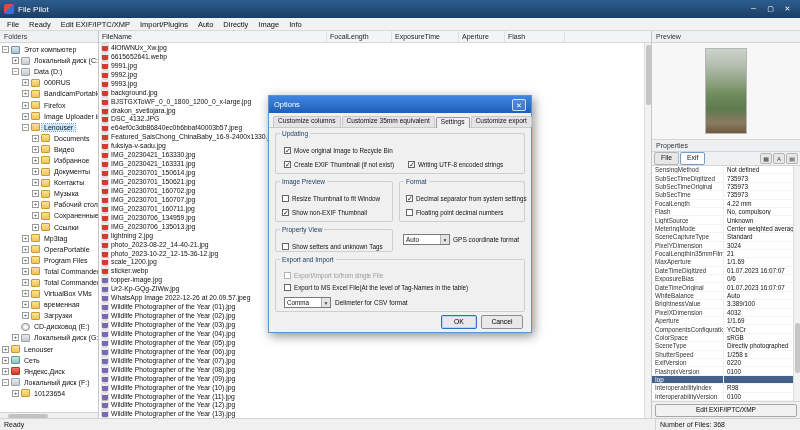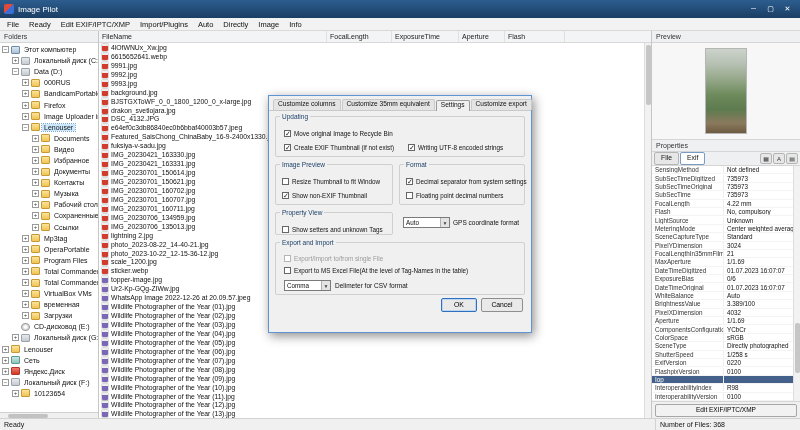--- a/index.html
+++ b/index.html
@@ -127,21 +127,21 @@
   .btn { position:absolute; height:14px; font-size:6.8px; font-family:inherit; background:#e9e9e9;
     border:1px solid #8e8e8e; border-radius:2px; line-height:1; }
   .btn.ok { right:54px; top:187px; width:36px; border:1px solid #2f6fc0; box-shadow:inset 0 0 0 1px #bcd6f2; }
   .btn.cancel { right:8px; top:187px; width:42px; }
 </style>
 </head>
 <body>
 
 <div class="titlebar">
   <span class="app-icon"></span>
-  <span>Image Pilot</span>
+  <span>File Pilot</span>
   <span class="win-btns">
     <span class="wbtn">─</span>
     <span class="wbtn">▢</span>
     <span class="wbtn">✕</span>
   </span>
 </div>
 
 <div class="menubar">
     <span class="menu-item">File</span>
     <span class="menu-item">Ready</span>
@@ -641,20 +641,24 @@
     <button class="edit-btn">Edit EXIF/IPTC/XMP</button>
   </div>
 </div>
 
 <div class="statusbar">
   <span class="status-left">Ready</span>
   <span class="status-right">Number of Files: 368</span>
 </div>
 
 <div class="dialog">
+  <div class="dlg-title">
+    <span>Options</span>
+    <span class="dlg-close">✕</span>
+  </div>
   <div class="dlg-tabs">
       <span class="dtab">Customize columns</span>
       <span class="dtab">Customize 35mm equivalent</span>
       <span class="dtab active">Settings</span>
       <span class="dtab">Customize export</span>
     </div>
   <div class="dlg-body">
 
     <fieldset class="grp g-updating">
       <legend>Updating</legend>

